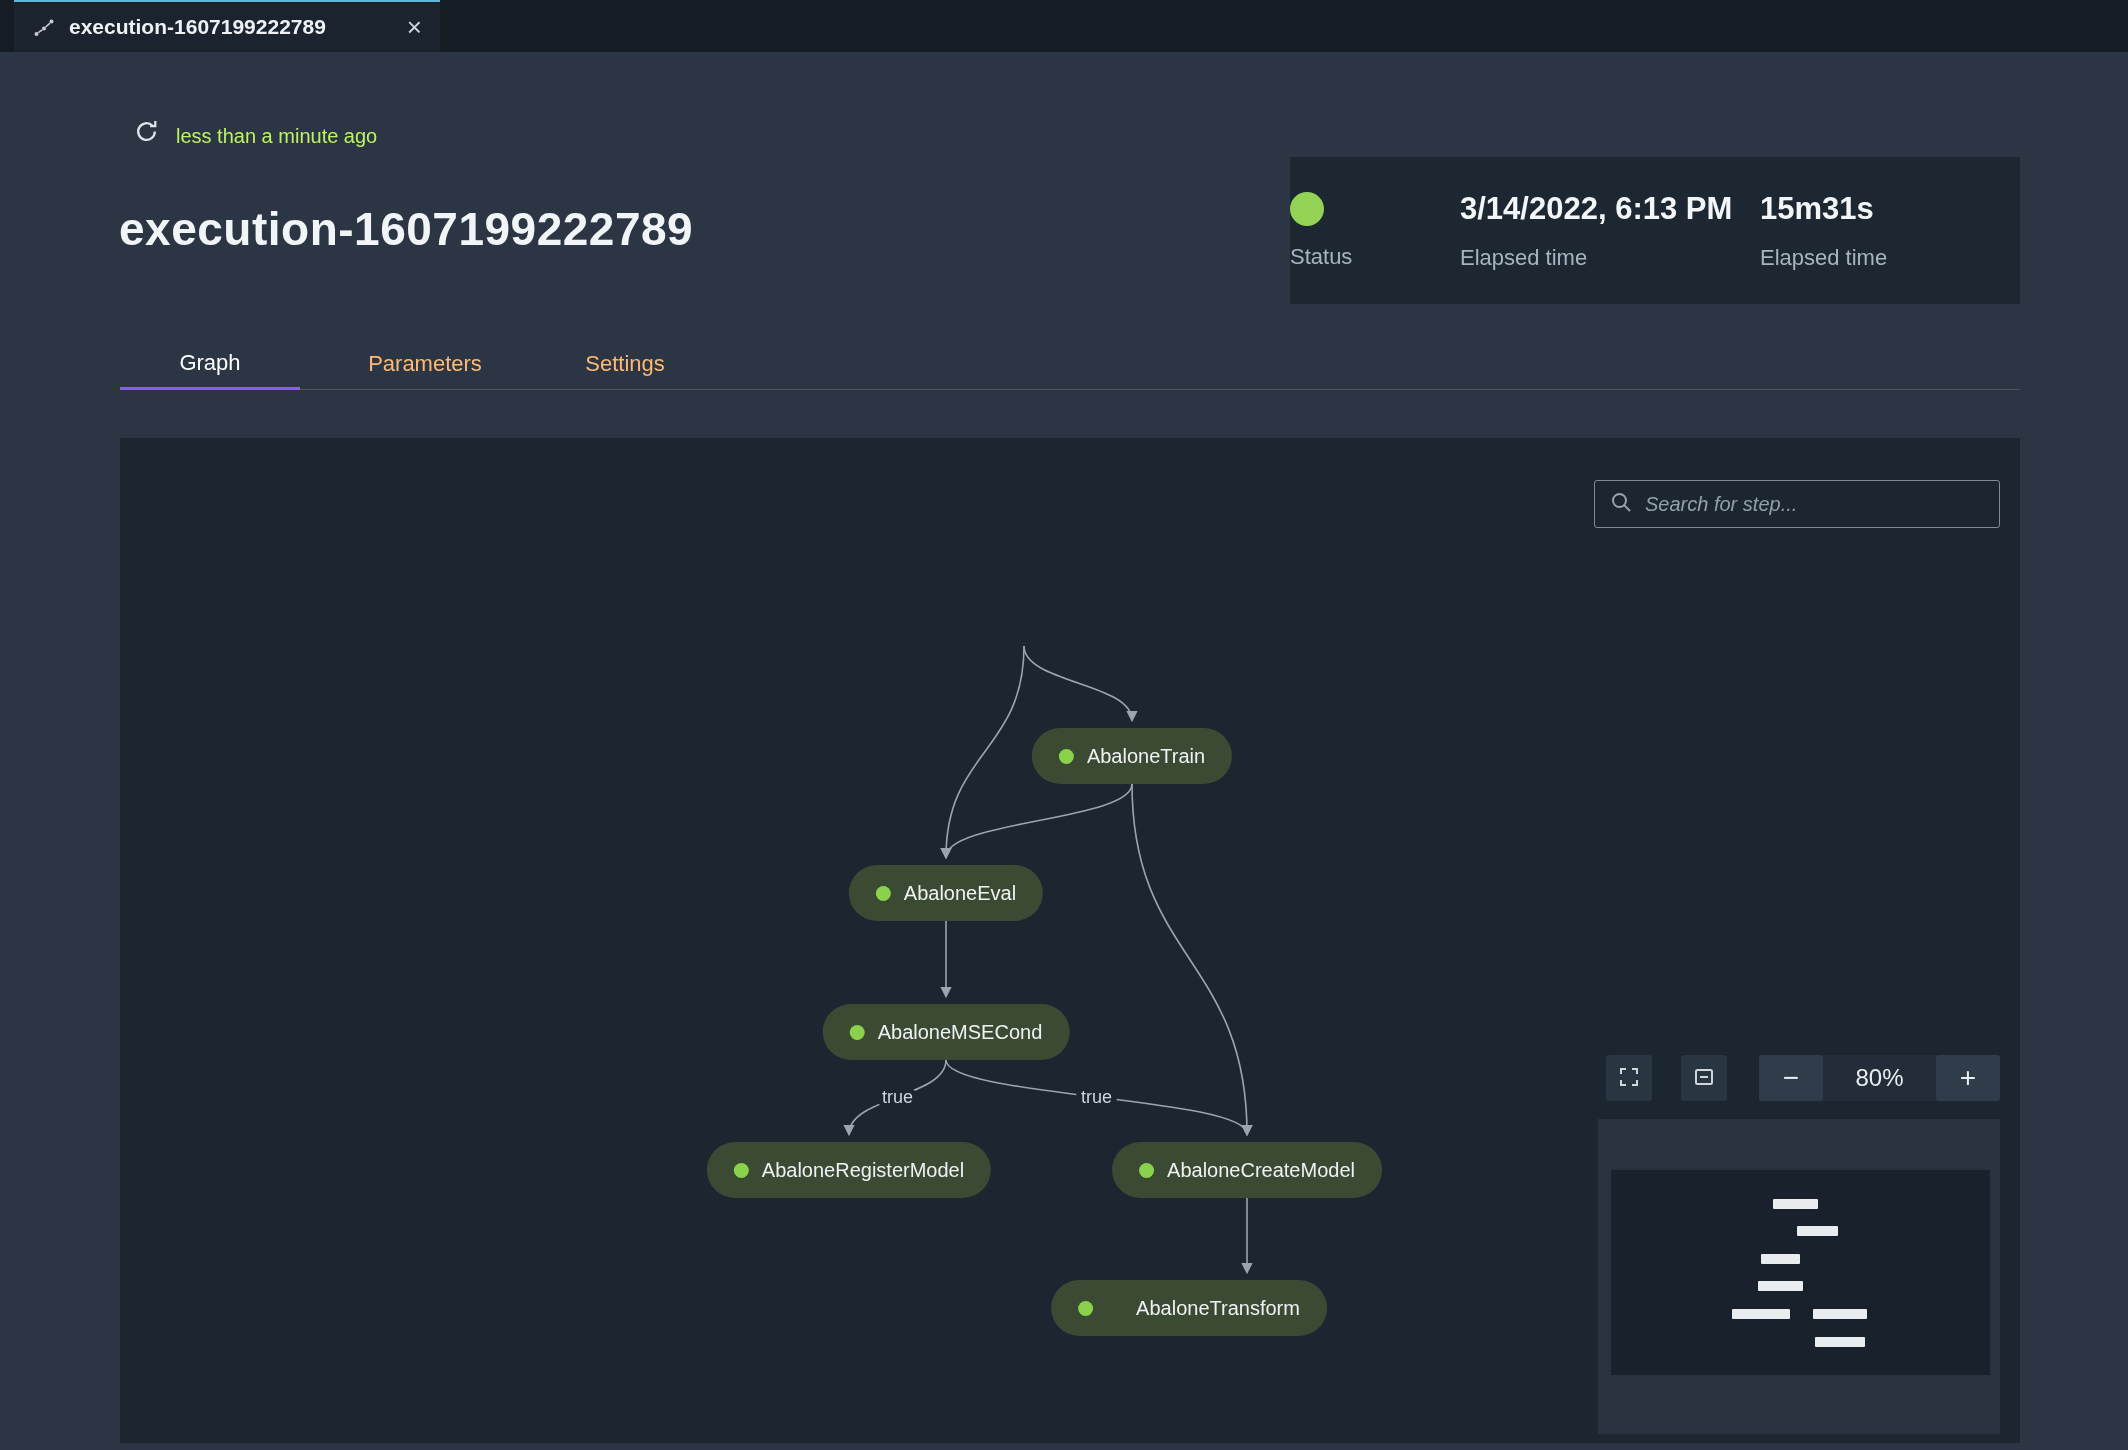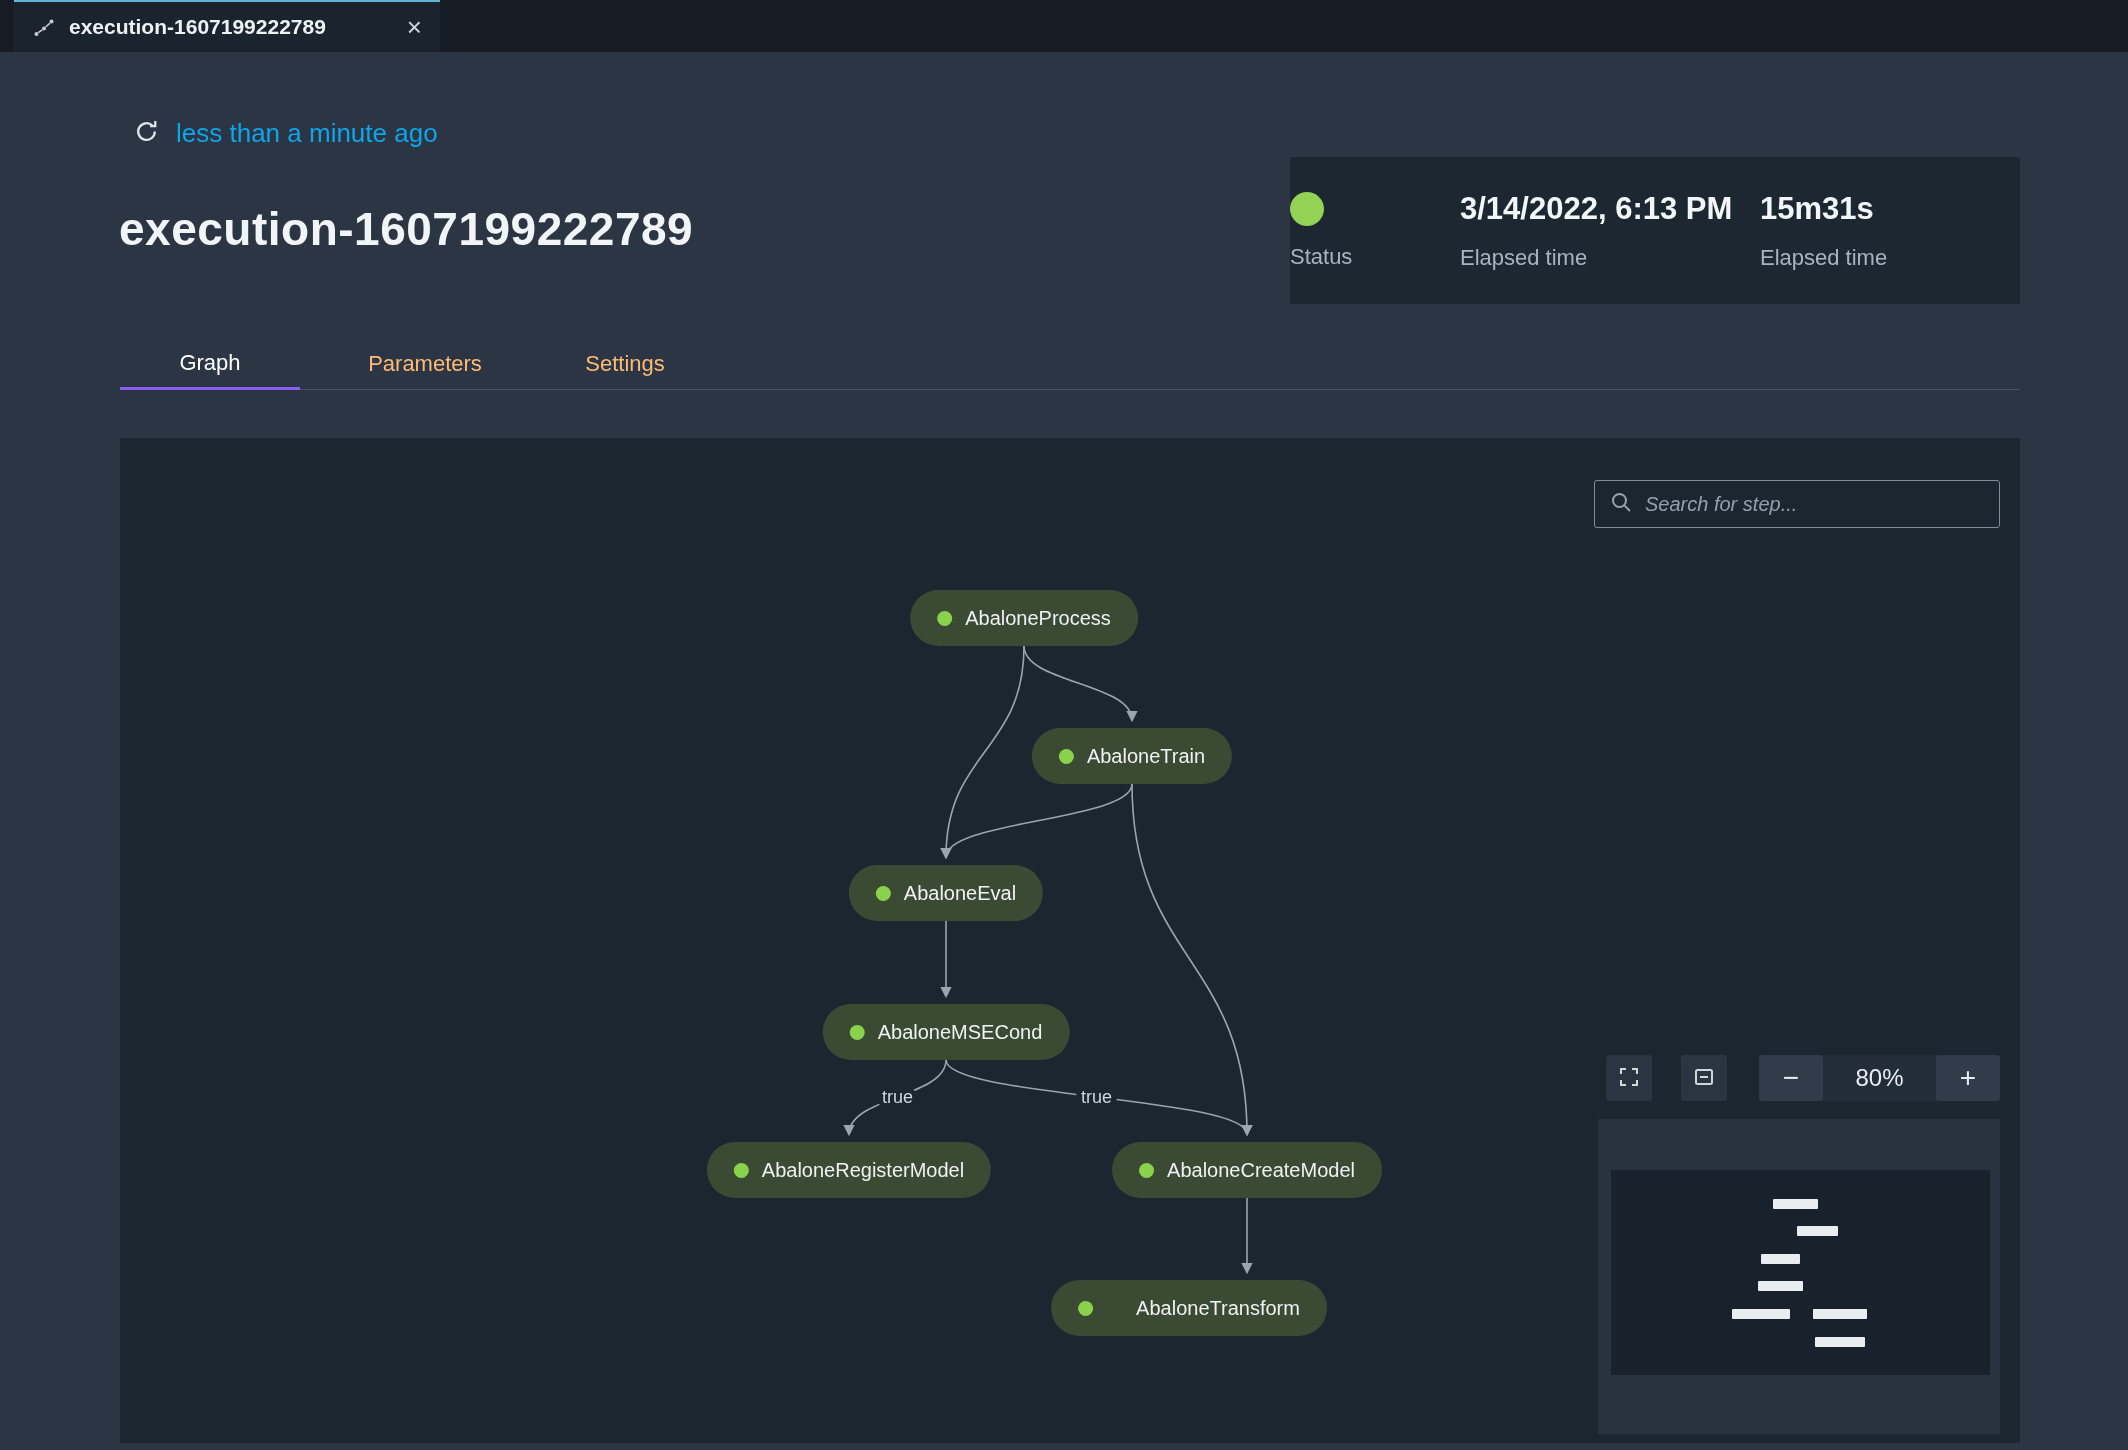--- a/index.html
+++ b/index.html
@@ -12,22 +12,22 @@
   .tabbar { position:absolute; top:0; left:0; right:0; height:52px; background:#151c24; }
   .tab {
     position:absolute; left:14px; top:0; height:52px; width:426px;
     background:#1b242e; border-top:2px solid #5fb5d6;
     display:flex; align-items:center; gap:13px; padding:0 18px;
   }
   .tab-icon { display:flex; align-items:center; }
   .tab-title { flex:1; color:#eef2f5; font-size:21px; font-weight:bold; white-space:nowrap; overflow:hidden; }
   .tab-close { color:#cdd4da; font-size:26px; line-height:1; cursor:pointer; }
   
-  .refresh-row { position:absolute; left:133px; top:118px; display:flex; align-items:flex-start; gap:16px;
-    color:#0ea5e9; font-size:26px; }
+  .refresh-row { position:absolute; left:133px; top:118px; display:flex; align-items:flex-end; gap:16px;
+    color:#bef264; font-size:20px; }
   .refresh-btn { background:none; border:none; cursor:pointer; display:flex; align-items:center; }
   .page-title { position:absolute; left:119px; top:202px; font-size:46px; font-weight:bold;
     color:#f2f5f7; letter-spacing:0.5px; }
   
   .summary { position:absolute; left:1290px; top:157px; width:730px; height:147px; background:#1d2731; }
   .sum-col { position:absolute; top:0; height:100%; display:flex; flex-direction:column;
     align-items:flex-start; justify-content:center; gap:18px; }
   .sum-col.c1 { left:0;   width:170px; }
   .sum-col.c2 { left:170px; width:290px; }
   .sum-col.c3 { left:470px; width:260px; }
@@ -185,24 +185,20 @@
       <div class="minimap-inner" id="minimap-content">
           <div class="mm-bar" style="width: 45px; left: 162.2px; top: 28.5px;"></div>
           <div class="mm-bar" style="width: 41px; left: 185.8px; top: 56.1px;"></div>
           <div class="mm-bar" style="width: 39px; left: 149.6px; top: 83.5px;"></div>
           <div class="mm-bar" style="width: 45px; left: 146.6px; top: 111.3px;"></div>
           <div class="mm-bar" style="width: 58px; left: 120.7px; top: 138.9px;"></div>
           <div class="mm-bar" style="width: 54px; left: 202.3px; top: 138.9px;"></div>
           <div class="mm-bar" style="width: 50px; left: 204.3px; top: 166.5px;"></div>
         </div>
     </div>
-  <div class="node" style="left: 904px; top: 180px;">
-        <span class="node-dot"></span>
-        <span class="node-label">AbaloneProcess</span>
-      </div>
       <div class="node" style="left: 1012px; top: 318px;">
         <span class="node-dot"></span>
         <span class="node-label">AbaloneTrain</span>
       </div>
       <div class="node" style="left: 826px; top: 455px;">
         <span class="node-dot"></span>
         <span class="node-label">AbaloneEval</span>
       </div>
       <div class="node" style="left: 826px; top: 594px;">
         <span class="node-dot"></span>

